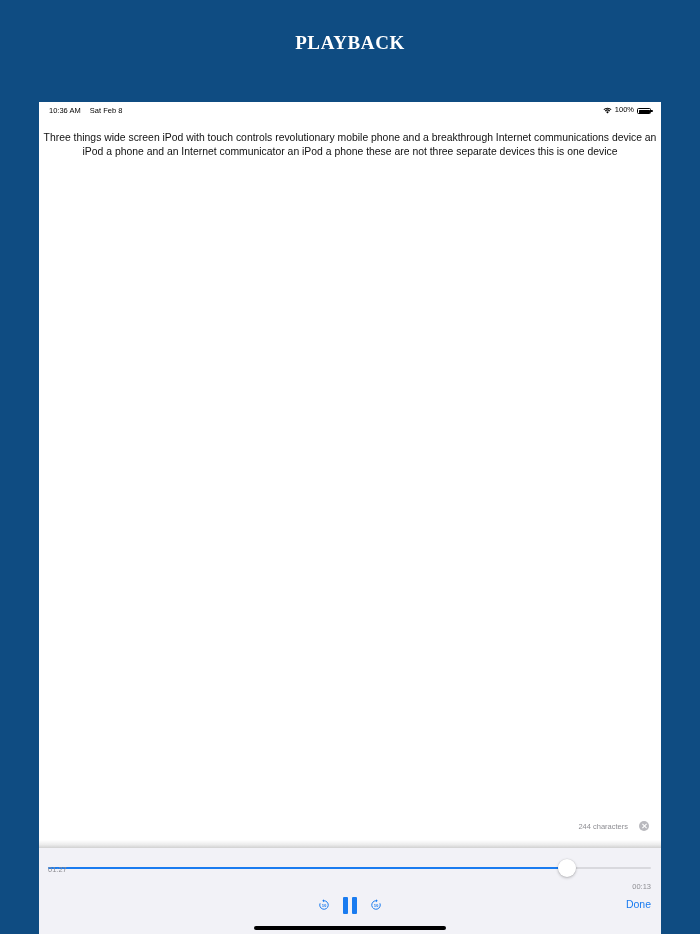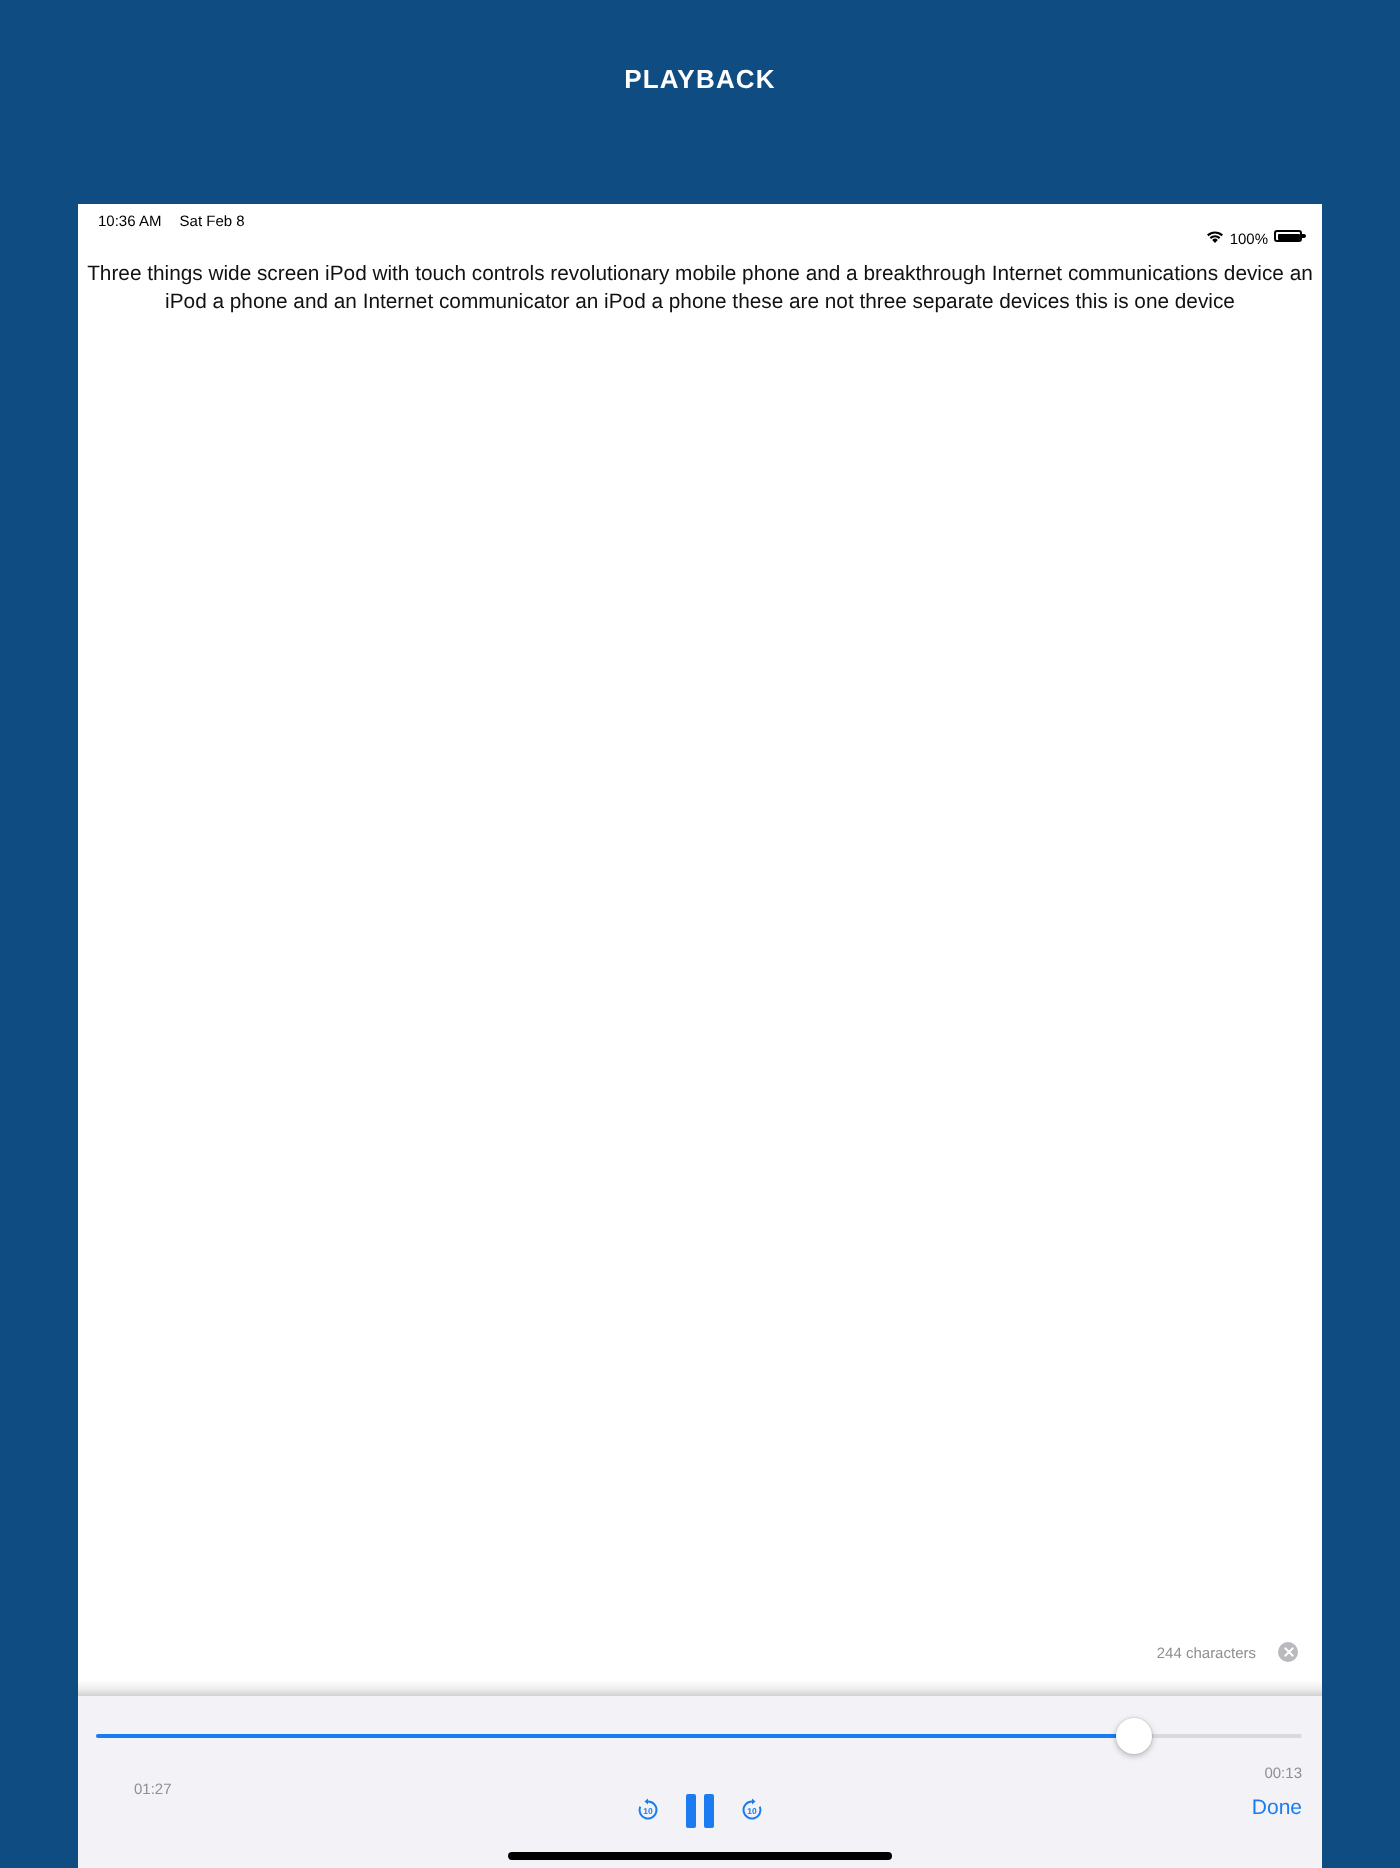--- a/index.html
+++ b/index.html
@@ -5,34 +5,34 @@
     * { box-sizing: border-box; margin: 0; padding: 0; }
     html, body {
       width: 700px; height: 934px; overflow: hidden;
       background: #0f4c82;
       font-family: "Liberation Sans", sans-serif;
     }
     .page { position: relative; width: 700px; height: 934px; background: #0f4c82; }
     .banner-title {
       position: absolute; top: 32px; left: 0; width: 700px;
       text-align: center; color: #ffffff; font-weight: bold;
-      font-size: 13px; letter-spacing: 0.6px;
-      font-family: Liberation Sans, sans-serif;
+      font-size: 19px; letter-spacing: 0.6px;
+      font-family: Liberation Serif, serif;
     }
     .screen {
       position: absolute; left: 39px; top: 102px; width: 622px; height: 832px;
       background: #ffffff; overflow: hidden;
     }
     .status-bar {
       position: absolute; top: 0; left: 0; width: 100%; height: 16px;
       font-size: 7.5px; color: #000;
     }
     .status-left { position: absolute; left: 10px; top: 4px; }
     .status-left span { margin-right: 7px; }
-    .status-right { position: absolute; right: 10px; top: 13px; display: flex; align-items: flex-start; gap: 3px; }
+    .status-right { position: absolute; right: 10px; top: 3px; display: flex; align-items: flex-end; gap: 3px; }
     .battery {
       width: 14px; height: 6px; border: 1px solid #000; border-radius: 1.5px;
       position: relative; padding: 0.5px;
     }
     .battery .fill { width: 100%; height: 100%; background: #000; border-radius: 0.5px; }
     .battery::after {
       content: ""; position: absolute; right: -2.5px; top: 1px;
       width: 1.5px; height: 2px; background: #000; border-radius: 0 1px 1px 0;
     }
     .transcript {
@@ -70,21 +70,21 @@
       position: absolute; left: 0; top: 5px; width: 100%; height: 1.5px; background: #d9d9de; border-radius: 1px;
     }
     .slider .progress {
       position: absolute; left: 0; top: 5px; height: 2px; background: #1a7cf0; border-radius: 1px;
     }
     .slider .thumb {
       position: absolute; top: -3px; width: 18px; height: 18px; margin-left: -9px;
       border-radius: 50%; background: #ffffff;
       box-shadow: 0 1px 3px rgba(0,0,0,0.25), 0 0 0 0.5px rgba(0,0,0,0.06);
     }
-    .time-elapsed { position: absolute; left: 9px; top: 42px; font-size: 7.5px; color: #8e8e93; margin-left: 19px; }
+    .time-elapsed { position: absolute; left: 9px; top: 17px; font-size: 7.5px; color: #8e8e93; }
     .time-remaining { position: absolute; right: 10px; top: 34px; font-size: 7.5px; color: #8e8e93; text-align: center; }
     .controls {
       position: absolute; left: 0; top: 46px; width: 100%; height: 22px;
       display: flex; justify-content: center; align-items: center; gap: 13px;
     }
     .skip-btn { width: 12px; height: 12px; cursor: pointer; display: flex; align-items: center; justify-content: center; }
     .pause-btn { width: 14px; height: 17px; display: flex; justify-content: space-between; cursor: pointer; }
     .pause-btn .bar { width: 5px; height: 17px; background: #1a7cf0; border-radius: 1px; }
     .done-btn {
       position: absolute; right: 10px; top: 50px; font-size: 10.5px; color: #1a7cf0; cursor: pointer; padding-left: 32px;

